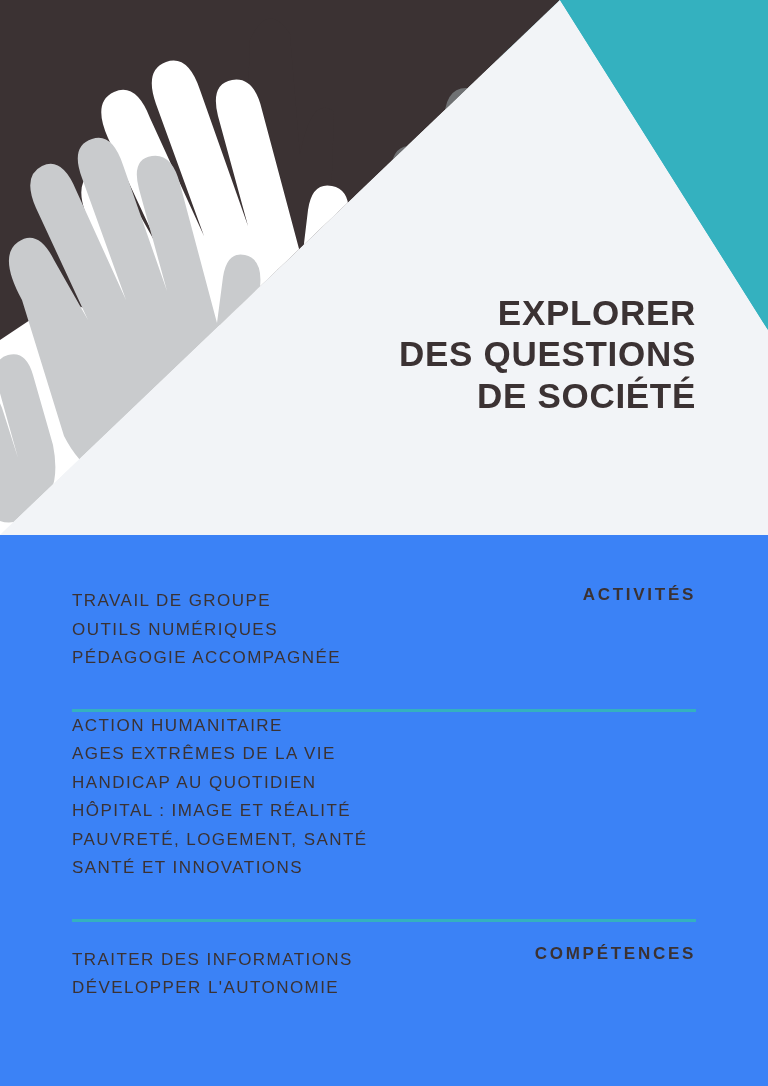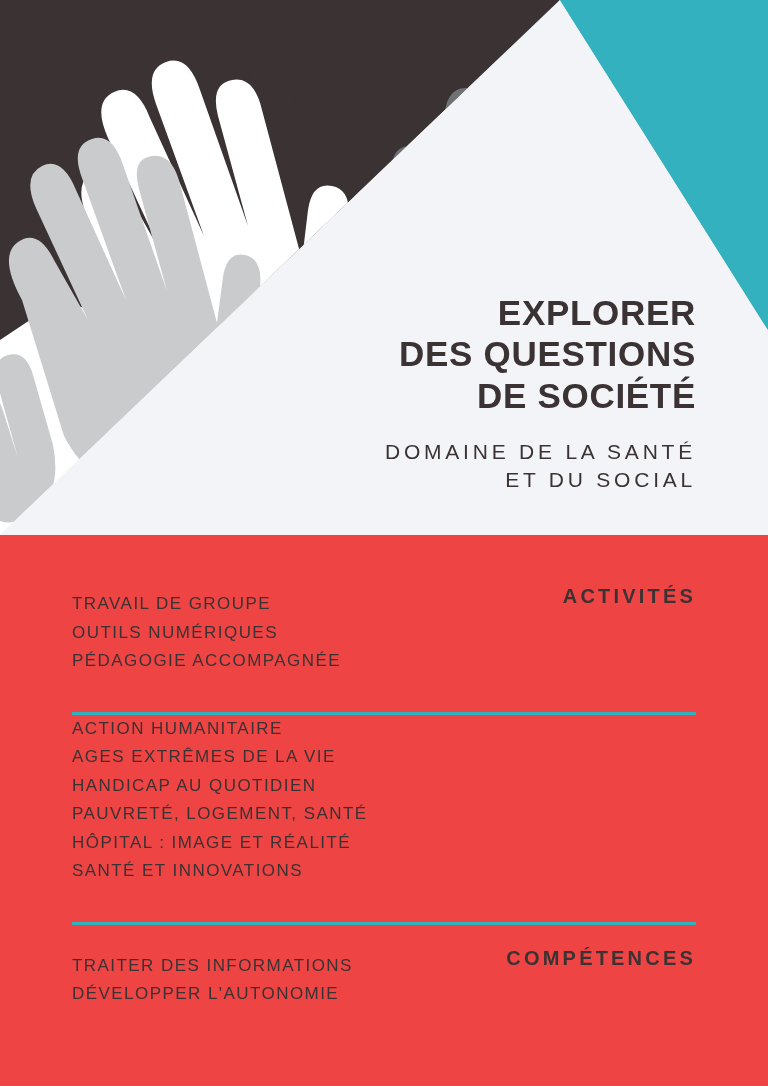--- a/index.html
+++ b/index.html
@@ -9,21 +9,21 @@
   }
   body {
     font-family: "Liberation Sans", sans-serif;
   }
 
   .poster {
     position: relative;
     width: 768px;
     height: 1086px;
     overflow: hidden;
-    background: #ef4444;
+    background: #3b82f6;
   }
 
   
   .art {
     position: absolute;
     left: 0;
     top: 0;
     width: 768px;
     height: 535px;
     overflow: hidden;
@@ -70,21 +70,21 @@
     right: 72px;
     top: 585px;
   }
 
   .section {
     padding-bottom: 16px;
   }
 
   .section-heading {
     color: #3b3233;
-    font-size: 20px;
+    font-size: 17px;
     font-weight: bold;
     letter-spacing: 0.16em;
     text-transform: uppercase;
     text-align: right;
     margin: 2px 0 4px 0;
   }
 
   .section-list {
     list-style: none;
     margin: 0;
@@ -185,46 +185,42 @@
       </g>
     </svg>
   </div>
 
   <div class="title-block">
     <h1 class="title-main">
       <span>EXPLORER</span><br>
       <span>DES QUESTIONS</span><br>
       <span>DE SOCIÉTÉ</span>
     </h1>
-    <p class="title-sub">
-      <span>DOMAINE DE LA SANTÉ</span><br>
-      <span>ET DU SOCIAL</span>
-    </p>
   </div>
 
   <div class="sections">
 
     <div class="section section-1">
       <div class="section-heading">ACTIVITÉS</div>
       <ul class="section-list">
         <li>TRAVAIL DE GROUPE</li>
         <li>OUTILS NUMÉRIQUES</li>
         <li>PÉDAGOGIE ACCOMPAGNÉE</li>
       </ul>
     </div>
 
     <hr class="divider">
 
     <div class="section section-2">
       <ul class="section-list">
         <li>ACTION HUMANITAIRE</li>
         <li>AGES EXTRÊMES DE LA VIE</li>
         <li>HANDICAP AU QUOTIDIEN</li>
+        <li>HÔPITAL : IMAGE ET RÉALITÉ</li>
         <li>PAUVRETÉ, LOGEMENT, SANTÉ</li>
-        <li>HÔPITAL : IMAGE ET RÉALITÉ</li>
         <li>SANTÉ ET INNOVATIONS</li>
       </ul>
     </div>
 
     <hr class="divider">
 
     <div class="section section-3">
       <div class="section-heading">COMPÉTENCES</div>
       <ul class="section-list">
         <li>TRAITER DES INFORMATIONS</li>

